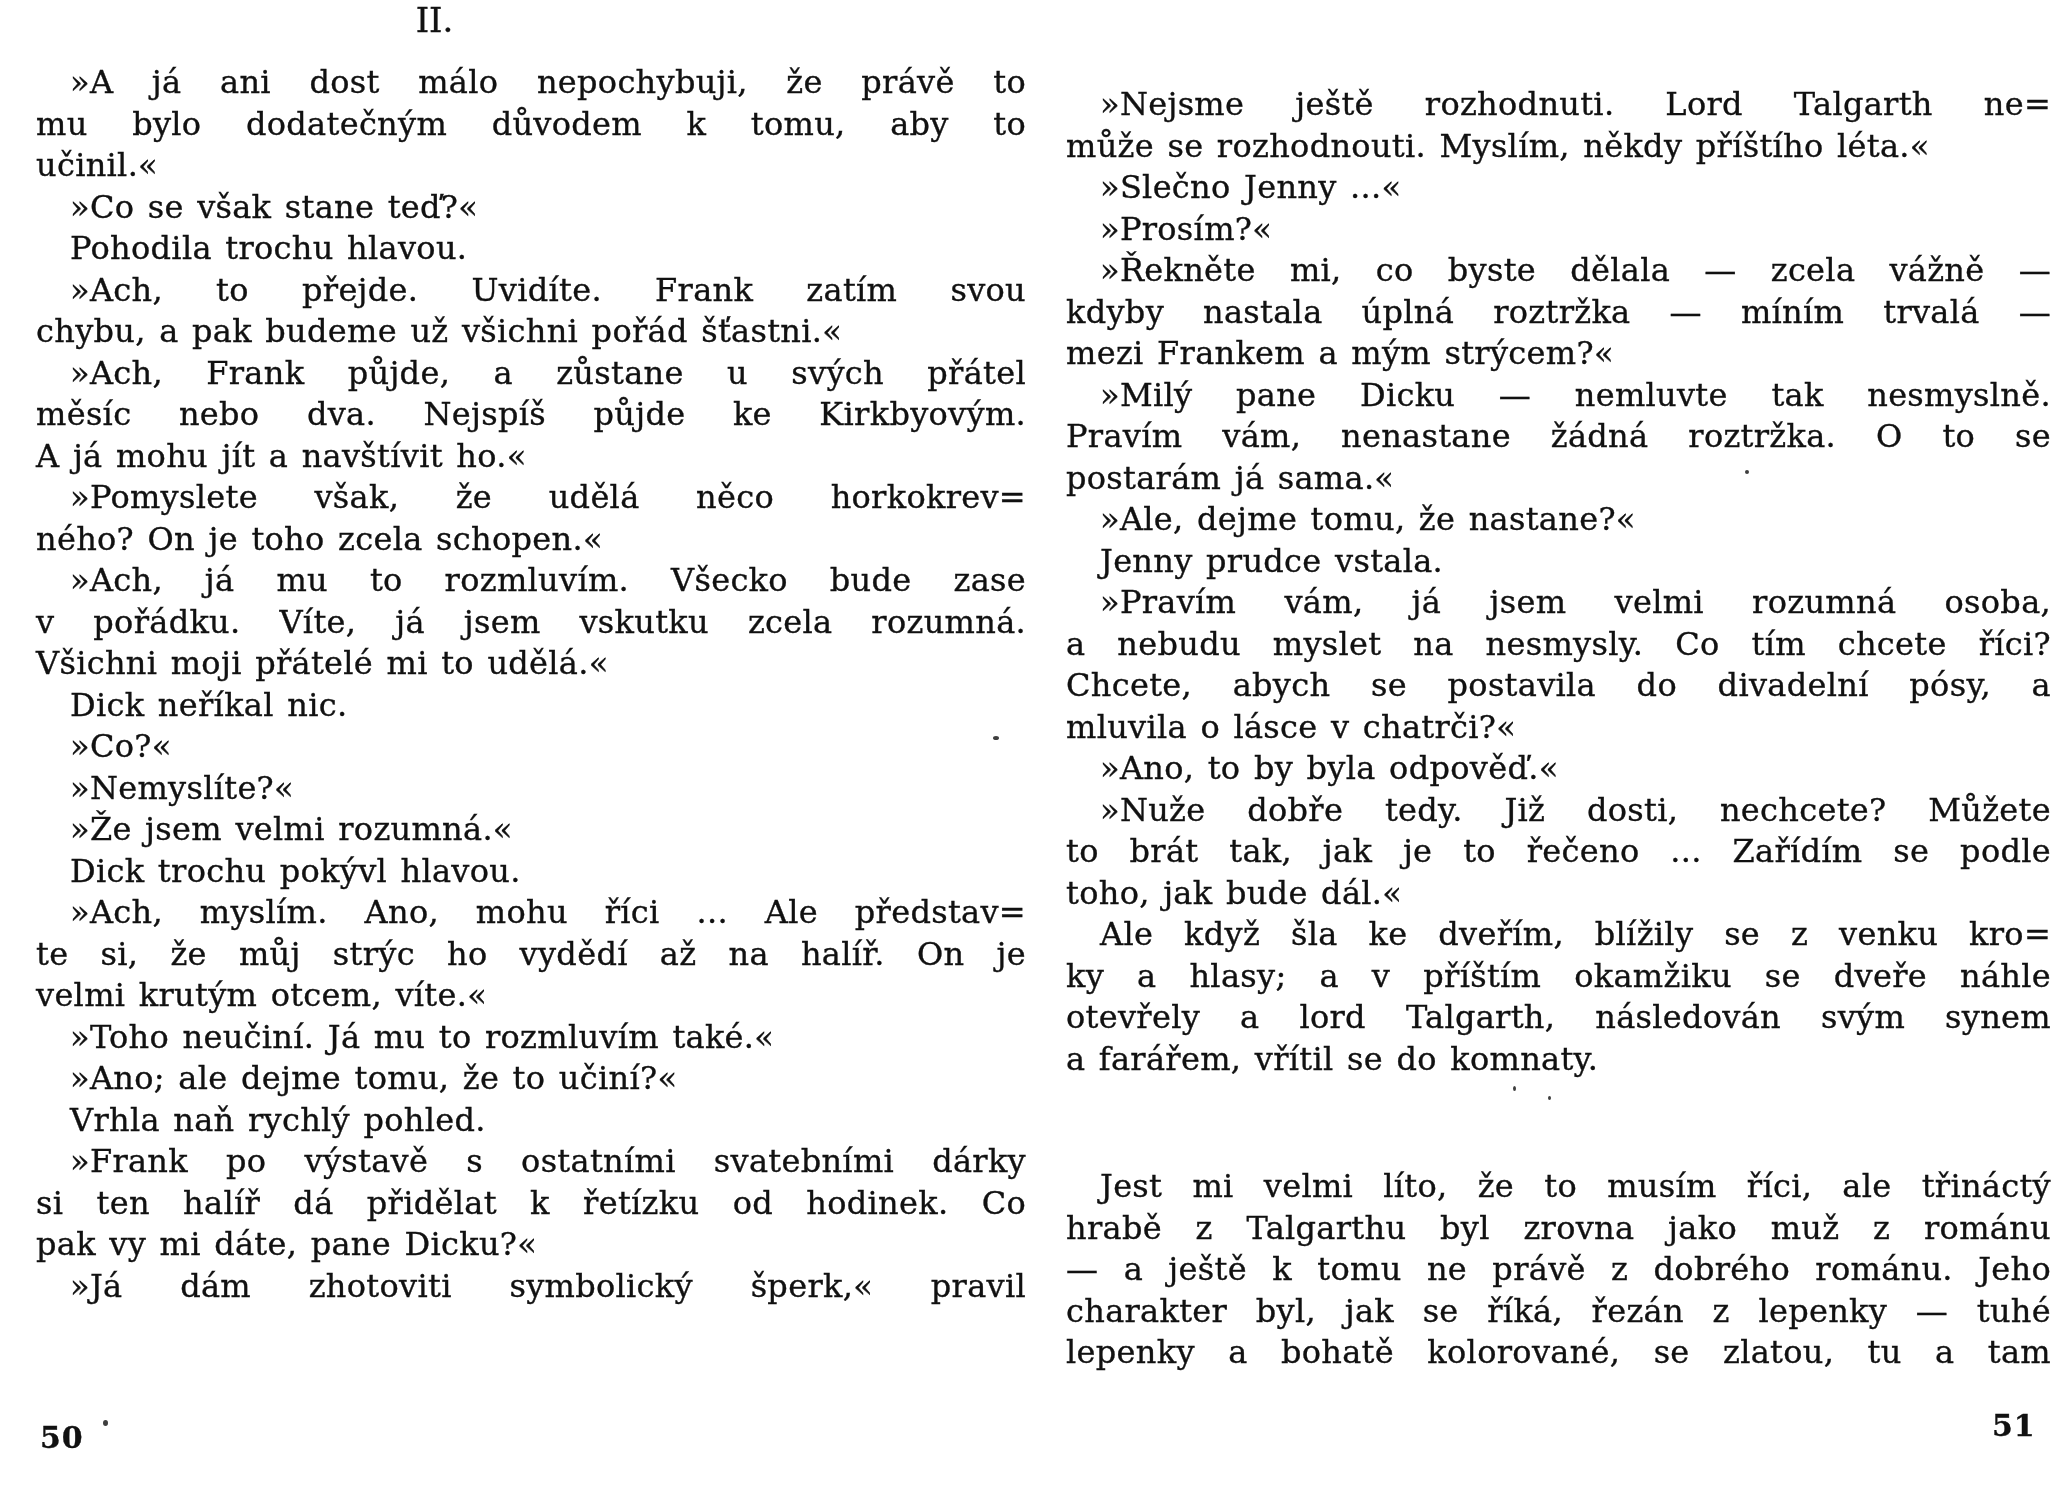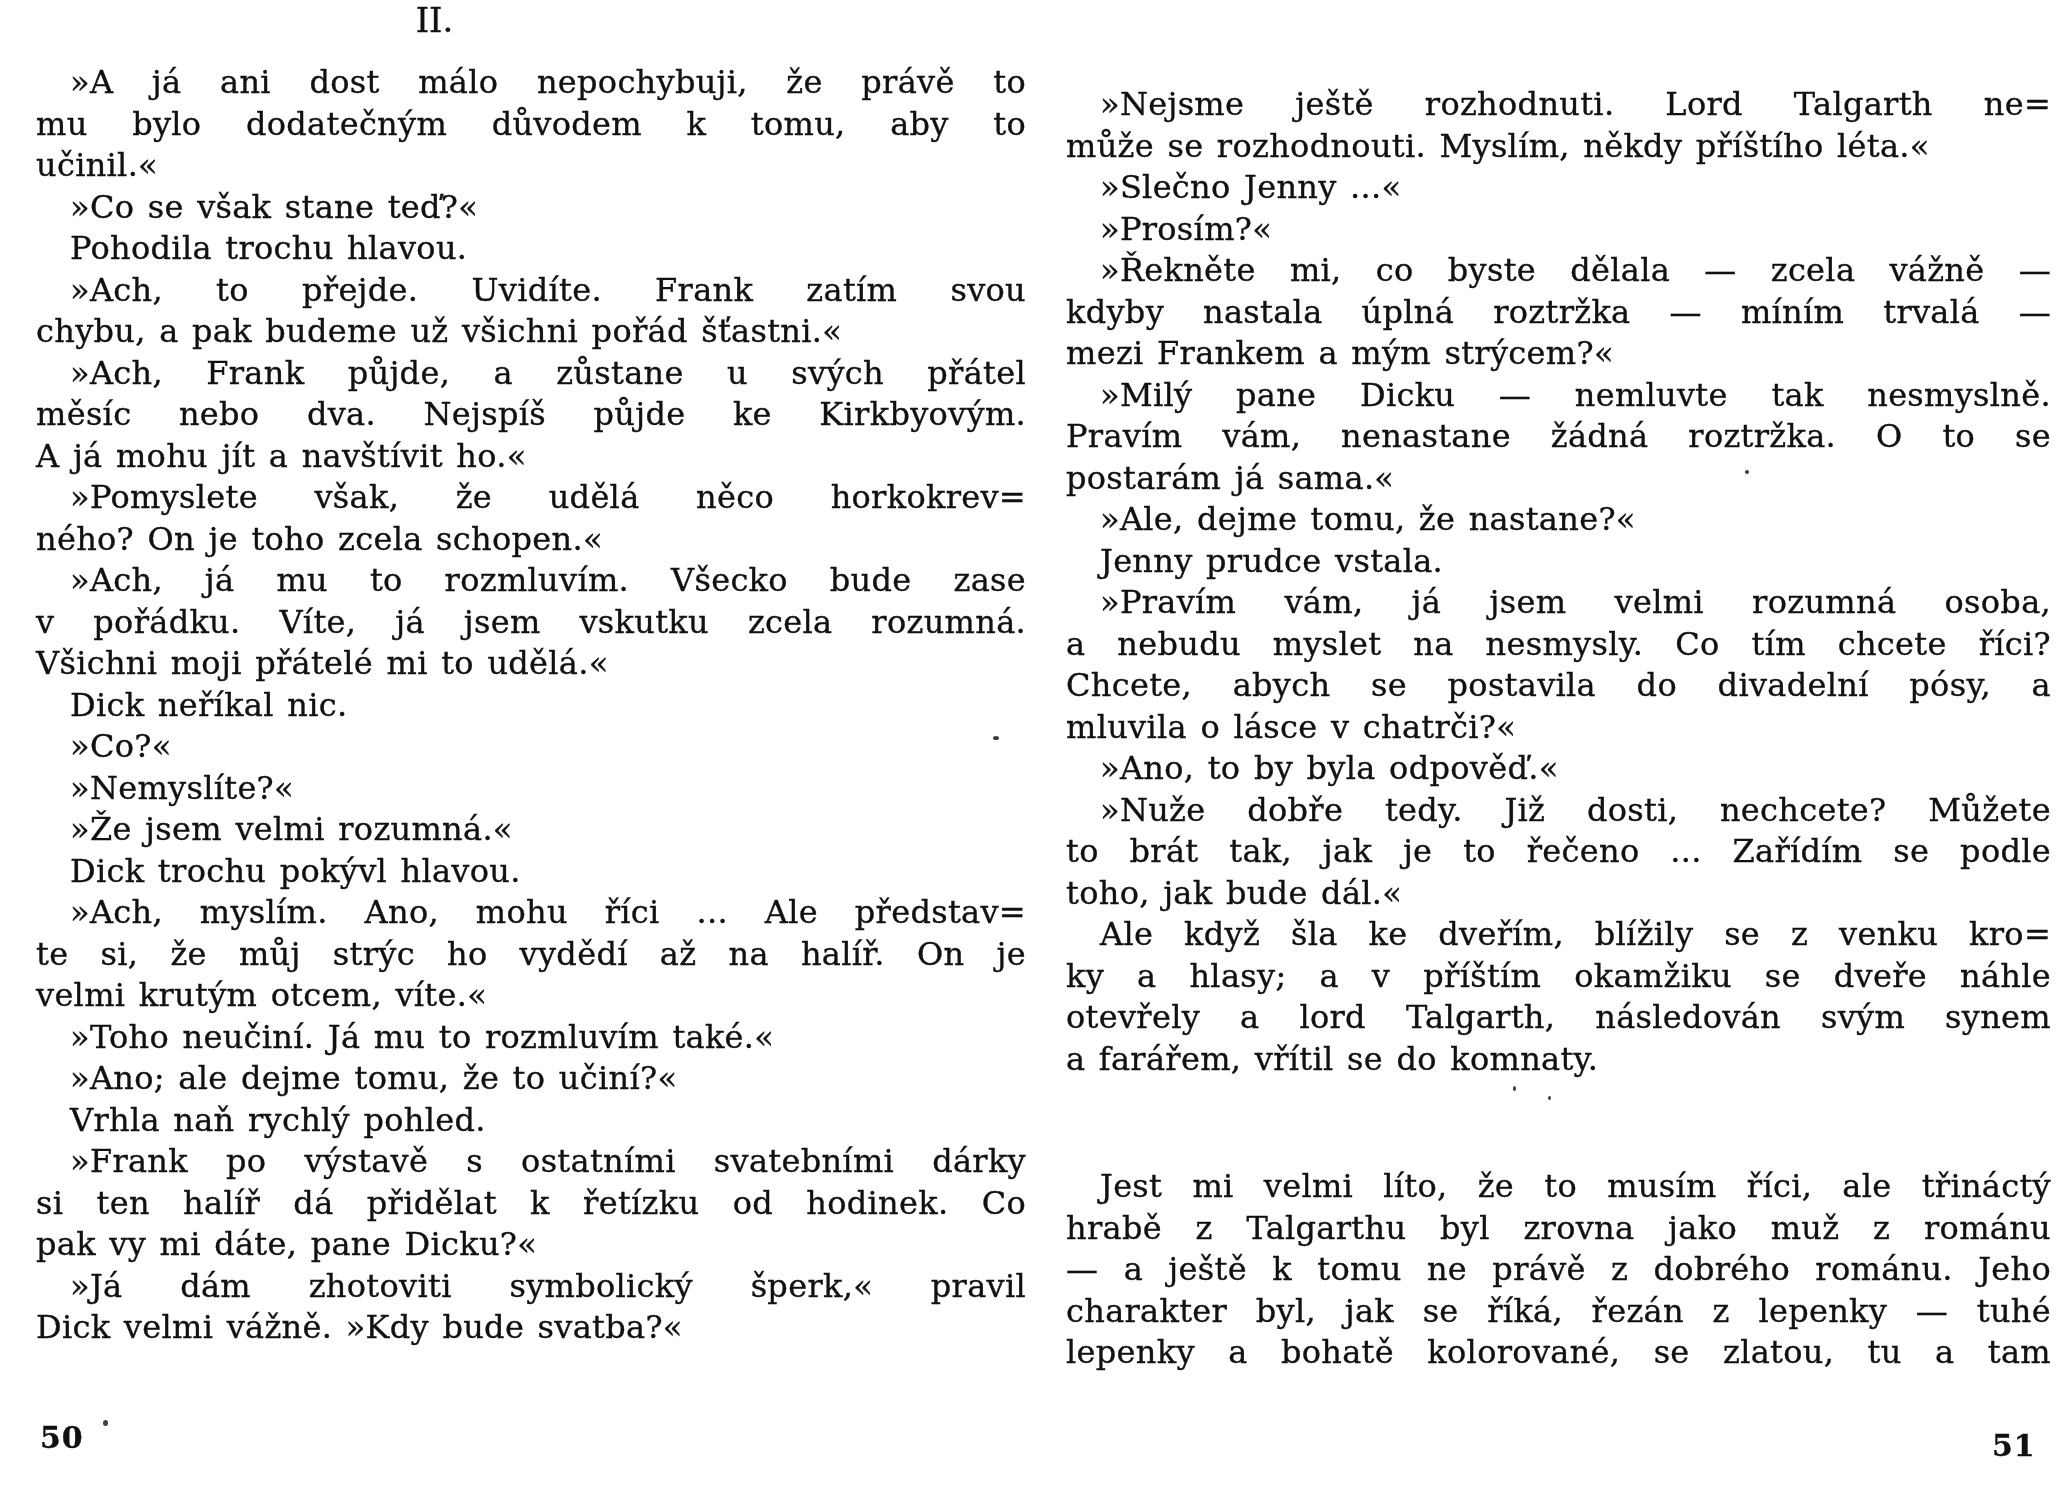--- a/index.html
+++ b/index.html
@@ -14,21 +14,21 @@
   #right-top{left:1066px;top:84px;width:985px;}
   #right-heading{left:1066px;top:1086px;width:985px;text-align:center;
     font-size:34px;line-height:41.5px;transform:translateX(-58px);}
   #right-bottom{left:1066px;top:1166px;width:985px;}
   .ln{font-size:32px;line-height:41.5px;letter-spacing:0.3px;word-spacing:3px;
     white-space:normal;}
   .ind{text-indent:34px;}
   .jst{text-align:justify;text-align-last:justify;}
   .pgnum{position:absolute;font-size:30px;font-weight:700;letter-spacing:1px;}
   #pg-left{left:40px;top:1420px;}
-  #pg-right{left:1992px;top:1408px;margin-top:20px;}
+  #pg-right{left:1992px;top:1408px;}
   .speck{position:absolute;background:#1c1c1c;border-radius:50%;opacity:.85;}
 </style>
 </head>
 <body>
 
 <div id="left-col" class="col">
   <div class="ln ind jst">»A já ani dost málo nepochybuji, že právě to</div>
   <div class="ln jst">mu bylo dodatečným důvodem k tomu, aby to</div>
   <div class="ln">učinil.«</div>
   <div class="ln ind">»Co se však stane teď?«</div>
@@ -51,21 +51,20 @@
   <div class="ln ind jst">»Ach, myslím. Ano, mohu říci ... Ale představ=</div>
   <div class="ln jst">te si, že můj strýc ho vydědí až na halíř. On je</div>
   <div class="ln">velmi krutým otcem, víte.«</div>
   <div class="ln ind">»Toho neučiní. Já mu to rozmluvím také.«</div>
   <div class="ln ind">»Ano; ale dejme tomu, že to učiní?«</div>
   <div class="ln ind">Vrhla naň rychlý pohled.</div>
   <div class="ln ind jst">»Frank po výstavě s ostatními svatebními dárky</div>
   <div class="ln jst">si ten halíř dá přidělat k řetízku od hodinek. Co</div>
   <div class="ln">pak vy mi dáte, pane Dicku?«</div>
   <div class="ln ind jst">»Já dám zhotoviti symbolický šperk,« pravil</div>
-  <div class="ln">Dick velmi vážně. »Kdy bude svatba?«</div>
 </div>
 
 <div id="right-top" class="col">
   <div class="ln ind jst">»Nejsme ještě rozhodnuti. Lord Talgarth ne=</div>
   <div class="ln">může se rozhodnouti. Myslím, někdy příštího léta.«</div>
   <div class="ln ind">»Slečno Jenny ...«</div>
   <div class="ln ind">»Prosím?«</div>
   <div class="ln ind jst">»Řekněte mi, co byste dělala — zcela vážně —</div>
   <div class="ln jst">kdyby nastala úplná roztržka — míním trvalá —</div>
   <div class="ln">mezi Frankem a mým strýcem?«</div>

